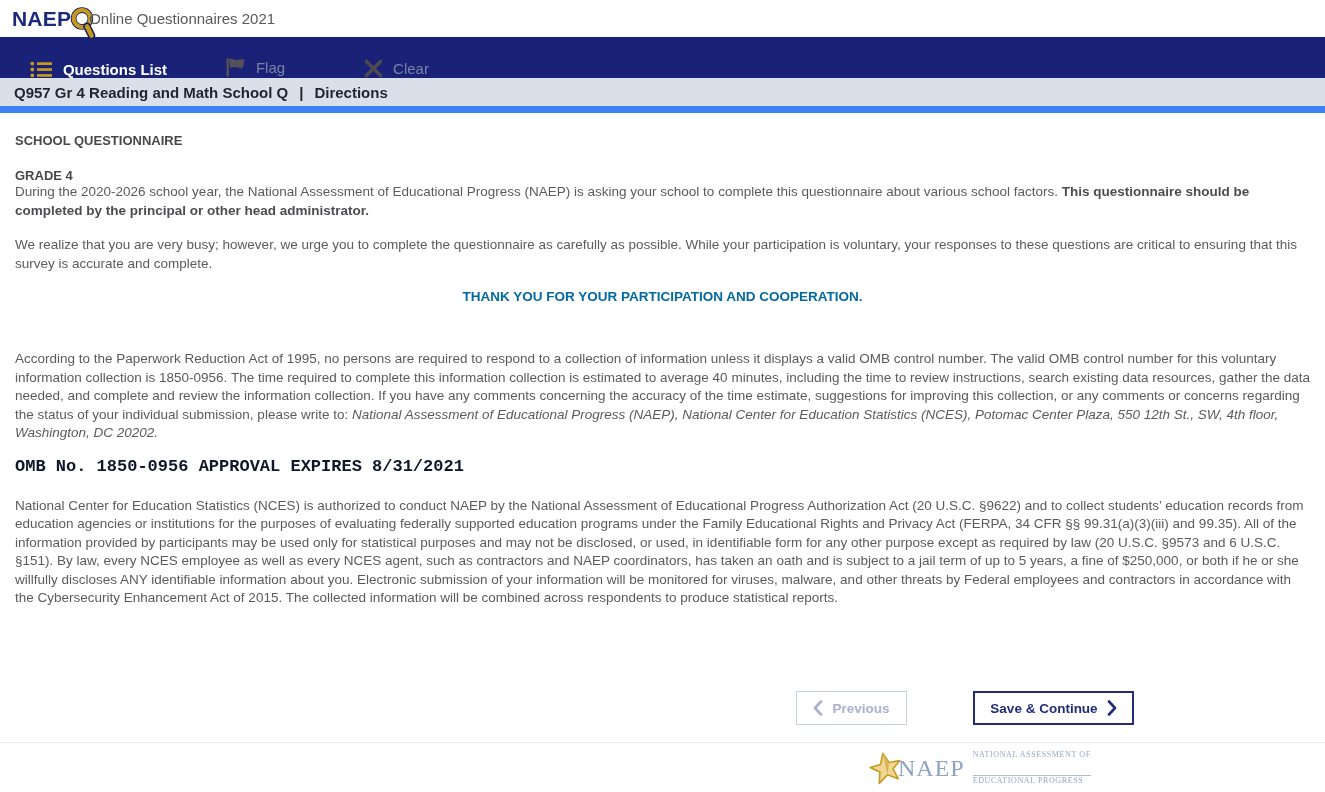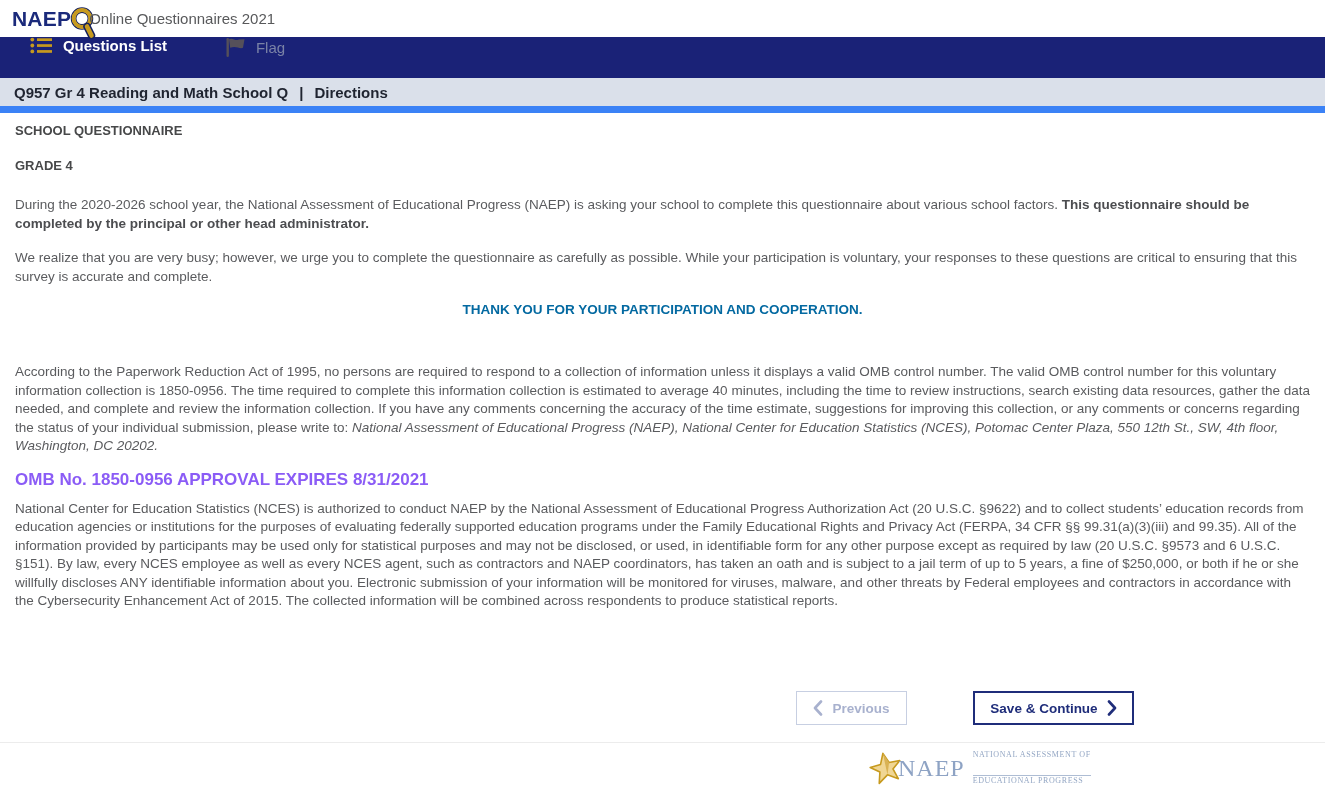--- a/index.html
+++ b/index.html
@@ -6,46 +6,46 @@
   html,body { width:1325px; height:792px; overflow:hidden; background:#ffffff;
     font-family:"Liberation Sans", sans-serif; }
 
   
   .topbar { height:37px; background:#ffffff; display:flex; align-items:center; padding-left:12px; }
   .logo-naep { font-size:21px; font-weight:bold; color:#1b2a7b; letter-spacing:0.2px; }
   .logo-q { width:27px; height:32px; margin-left:-2px; margin-right:-7px; margin-top:8px; }
   .logo-sub { font-size:15px; color:#58595b; }
 
   
-  .toolbar { height:41px; background:#1a2277; display:flex; align-items:flex-start; padding-left:13px; }
+  .toolbar { height:41px; background:#1a2277; display:flex; align-items:flex-end; padding-left:13px; }
   .tb-sep { width:1px; background:#2c4e9d; }
   .tb-btn { display:flex; align-items:center; justify-content:center; gap:10px; cursor:pointer; }
   .tb-btn.w1 { width:169px; }
   .tb-btn.w2 { width:141px; }
   .tb-label-on  { color:#ffffff; font-size:15px; font-weight:600; }
   .tb-label-off { color:#7a82a6; font-size:15px; }
 
   
   .breadcrumb { height:35px; background:#dae0ea; border-bottom:7px solid #3b82f6;
     display:flex; align-items:center; padding-left:14px;
     font-size:15px; font-weight:bold; color:#1f2430; }
   .breadcrumb .pipe { padding:0 11px; font-weight:600; }
 
   
-  .content { position:relative; height:629px; overflow:hidden; padding:11px 15px 0 15px;
+  .content { position:relative; height:629px; overflow:hidden; padding:21px 15px 0 15px;
     color:#5a5b5e; font-size:13.5px; line-height:18.5px; }
   .h-small { font-size:13px; line-height:14px; font-weight:bold; color:#474849; }
   .h1 { margin-bottom:21px; }
-  .h2 { margin-bottom:23px; }
+  .h2 { }
   .para { margin-bottom:16px; }
   .para:last-of-type { margin-bottom:0; }
   .p3 { margin-bottom:20px; }
   .thanks { font-size:13.5px; line-height:16px; font-weight:bold; color:#0369a1; margin-bottom:45px;text-align:center; }
   .p4 { margin-bottom:14px; }
-  .omb { font-size:17px; line-height:20px; font-weight:bold; color:#8b5cf6; margin-bottom:10px; }
+  .omb { font-size:17px; line-height:20px; font-weight:bold; color:#0f172a; margin-bottom:20px;font-family:Liberation Mono, monospace; }
   .rb { font-weight:bold; color:#4c4d50; }
   .ri { font-style:italic; }
 
   
   .btn-row { position:absolute; left:6px; top:578px; width:100%; height:34px; }
   .nav-btn { position:absolute; top:0; height:34px; display:flex; align-items:center;
     justify-content:center; gap:9px; background:#ffffff; font-family:"Liberation Sans",sans-serif;
     font-size:13.5px; font-weight:bold; cursor:pointer; }
   .btn-prev { left:790px; width:111px; border:1px solid #c7cfe2; color:#a8b1ce; }
   .btn-save { left:967px; width:161px; border:2px solid #1f2d7a; color:#1f2d7a; }
@@ -94,20 +94,27 @@
   <div class="tb-btn w2">
     <svg width="22" height="21" viewBox="0 0 22 21">
       <rect x="2.5" y="1" width="2.4" height="19" rx="1.2" fill="#55505a"></rect>
       <path d="M5 2.2 C8.5 0.2, 11.5 4.4, 15 2.6 L20.5 2.2 L19 10.8 C15.5 12.6, 12.5 8.4, 6.2 10.8 Z" fill="#55505a"></path>
     </svg>
     <span class="tb-label-off">Flag</span>
   </div>
 
   <div class="tb-sep"></div>
 
+  <div class="tb-btn w2">
+    <svg width="19" height="19" viewBox="0 0 19 19">
+      <line x1="2.5" y1="2.5" x2="16.5" y2="16.5" stroke="#4e4a52" stroke-width="3.6" stroke-linecap="round"></line>
+      <line x1="16.5" y1="2.5" x2="2.5" y2="16.5" stroke="#4e4a52" stroke-width="3.6" stroke-linecap="round"></line>
+    </svg>
+    <span class="tb-label-off">Clear</span>
+  </div>
 
   <div class="tb-sep"></div>
 </div>
 
 <div class="breadcrumb">
   <span>Q957 Gr 4 Reading and Math School Q</span>
   <span class="pipe">|</span>
   <span>Directions</span>
 </div>
 

